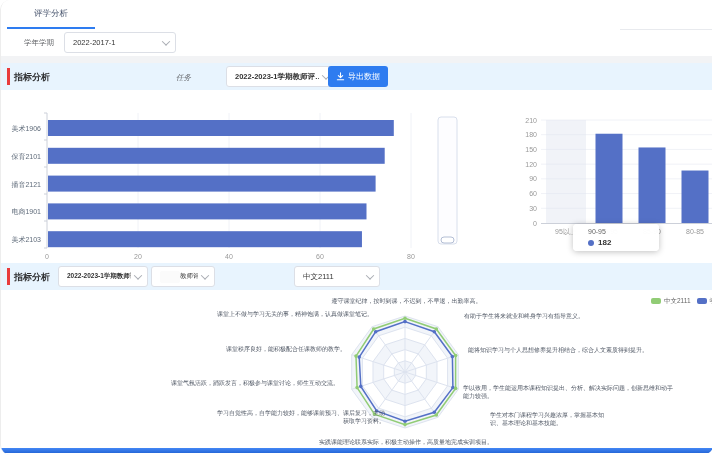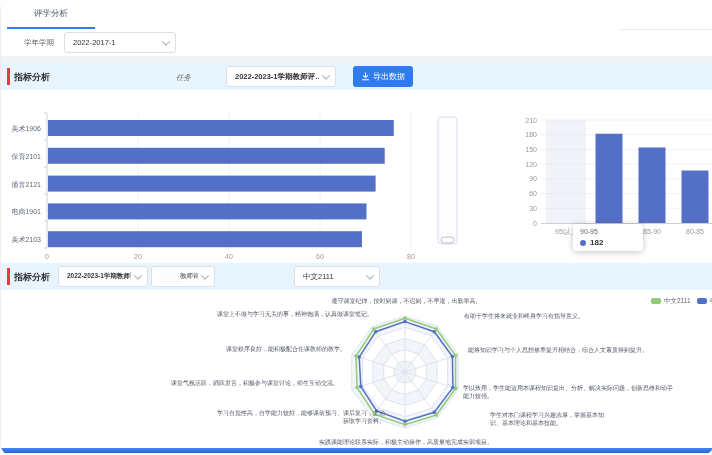--- a/index.html
+++ b/index.html
@@ -16,28 +16,28 @@
           height:21px;padding:0 6px 0 8px;border:1px solid #dcdfe6;border-radius:3px;background:#fff;
           font-size:7.5px;color:#333;white-space:nowrap;overflow:hidden;cursor:pointer;}
   .select .val{overflow:hidden;text-overflow:clip;white-space:nowrap;}
   .chev{width:5px;height:5px;border-right:1.1px solid #a8abb2;border-bottom:1.1px solid #a8abb2;
         transform:rotate(45deg) translate(-1px,-1px);flex:none;margin-left:4px;}
   .band{position:absolute;left:0;top:56px;width:712px;height:7px;background:#f2f3f5;}
   
   .sec-header{position:absolute;left:0;width:712px;height:27px;background:#e8f4fe;}
   .accent{position:absolute;left:6px;top:5px;width:3px;height:17px;background:#e93b3b;}
   .sec-title{position:absolute;left:13px;top:8px;font-size:9px;font-weight:bold;color:#303133;}
-  .export-btn{position:absolute;left:352px;top:3px;height:21px;display:flex;align-items:center;gap:3px;
+  .export-btn{position:absolute;left:327px;top:3px;height:21px;display:flex;align-items:center;gap:3px;
               background:#2e7cf0;border:none;border-radius:3px;color:#fff;font-size:8px;padding:0 8px;cursor:pointer;
               font-family:inherit;}
   .chart-host{position:absolute;}
   svg{font-family:"Liberation Sans","DejaVu Sans",sans-serif;display:block;}
   
   .tooltip{position:absolute;left:572px;top:224px;width:56px;background:rgba(255,255,255,0.97);border-radius:4px;
-           box-shadow:0 1px 6px rgba(0,0,0,0.25);padding:4px 7px;z-index:5;}
+           box-shadow:0 1px 6px rgba(0,0,0,0.25);padding:4px 15px;z-index:5;}
   .tooltip .tt-title{font-size:7px;color:#666;}
   .tooltip .tt-row{display:flex;align-items:center;gap:4px;margin-top:3px;}
   .tt-dot{width:6px;height:6px;border-radius:50%;background:#5470c6;flex:none;}
   .tt-val{font-size:8px;font-weight:bold;color:#333;}
   .redacted{display:inline-block;width:20px;height:12px;background:#fbfbfb;border-radius:2px;flex:none;}
   
   .radar-area{position:absolute;left:6px;top:290px;width:706px;height:158px;}
   .legend{position:absolute;left:644px;top:5px;width:62px;height:12px;display:flex;align-items:center;gap:6px;overflow:hidden;}
   .legend-item{display:flex;align-items:center;gap:3px;cursor:pointer;flex:none;}
   .legend-sq{width:10px;height:6px;border-radius:2px;flex:none;}

